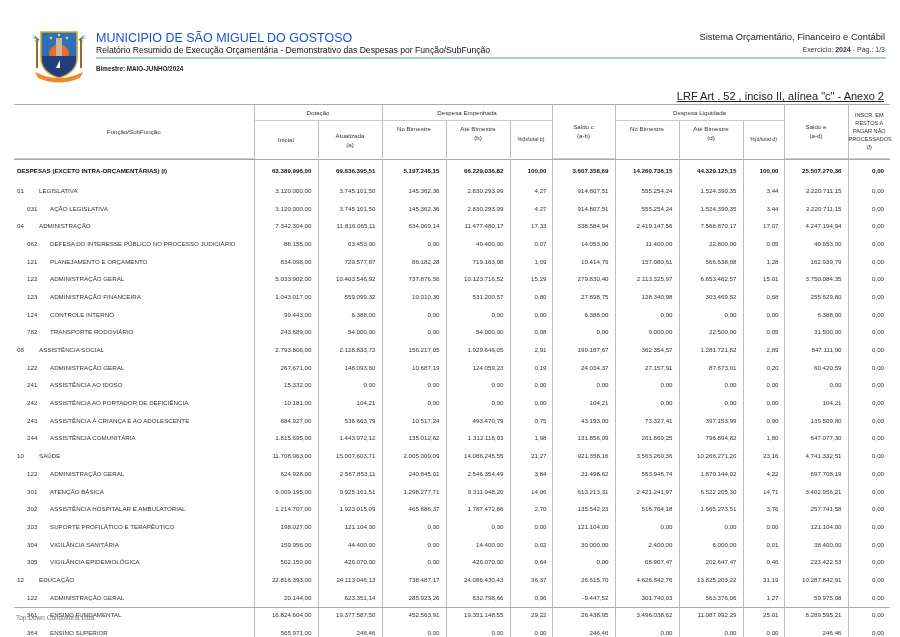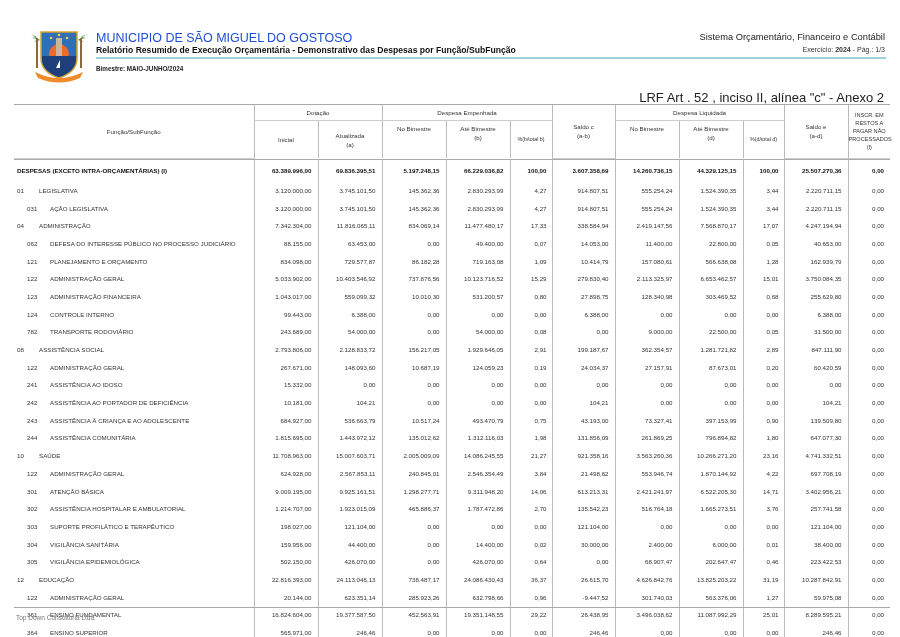--- a/index.html
+++ b/index.html
@@ -1,26 +1,26 @@
 <!DOCTYPE html>
 <html><head>
 <meta charset="utf-8">
 <style>
   html, body { margin:0; padding:0; background:#ffffff; }
   body { width:900px; height:637px; position:relative; overflow:hidden;
          font-family:"Liberation Sans", sans-serif; color:#222; }
   .logo { position:absolute; left:25px; top:24px; width:68px; height:62px; }
   .muni { position:absolute; left:96px; top:31px; font-size:12.5px; color:#1d4ed8; }
-  .rep-title { position:absolute; left:96px; top:45px; font-size:8.6px; font-weight:bold; color:#111; }
+  .rep-title { position:absolute; left:96px; top:45px; font-size:8.6px; font-weight:normal; color:#111; }
   .hline { position:absolute; left:96px; top:57px; width:790px; height:2px; background:#9fd2d8; }
   .bimestre { position:absolute; left:96px; top:65px; font-size:6.3px; font-weight:bold; color:#222; }
   .sys { position:absolute; right:15px; top:32px; font-size:9.3px; color:#222; }
   .exerc { position:absolute; right:15px; top:46px; font-size:7px; color:#333; }
   .exerc b { font-weight:bold; }
-  .lrf { position:absolute; right:16px; top:90px; font-size:13px; color:#222; }
+  .lrf { position:absolute; right:16px; top:90px; font-size:11px; color:#222;text-decoration:underline; }
 
   table.rep { position:absolute; left:14px; top:104px; width:876px; border-collapse:collapse; table-layout:fixed; font-size:6.2px; }
   table.rep th { font-weight:normal; color:#333; text-align:center; vertical-align:middle; border-left:1px solid #bbb; padding:0; line-height:9px; }
   table.rep th.first { border-left:none; }
   table.rep thead tr.h1 th { border-top:1px solid #aaa; height:15px; border-bottom:1px solid #ccc; }
   table.rep thead tr.h1 th.span { border-bottom:1px solid #ccc; }
   table.rep thead tr.h2 th { height:34px; vertical-align:top; padding-top:3px; }
   table.rep thead tr.h2 th.mid { vertical-align:middle; padding-top:0; }
   table.rep thead tr.hb th { height:0; border-bottom:1px solid #aaa; padding:0; }
   table.rep td { height:17.7px; padding:0 6px 0 0; text-align:right; color:#333; border-left:1px solid #bbb; white-space:nowrap; }

